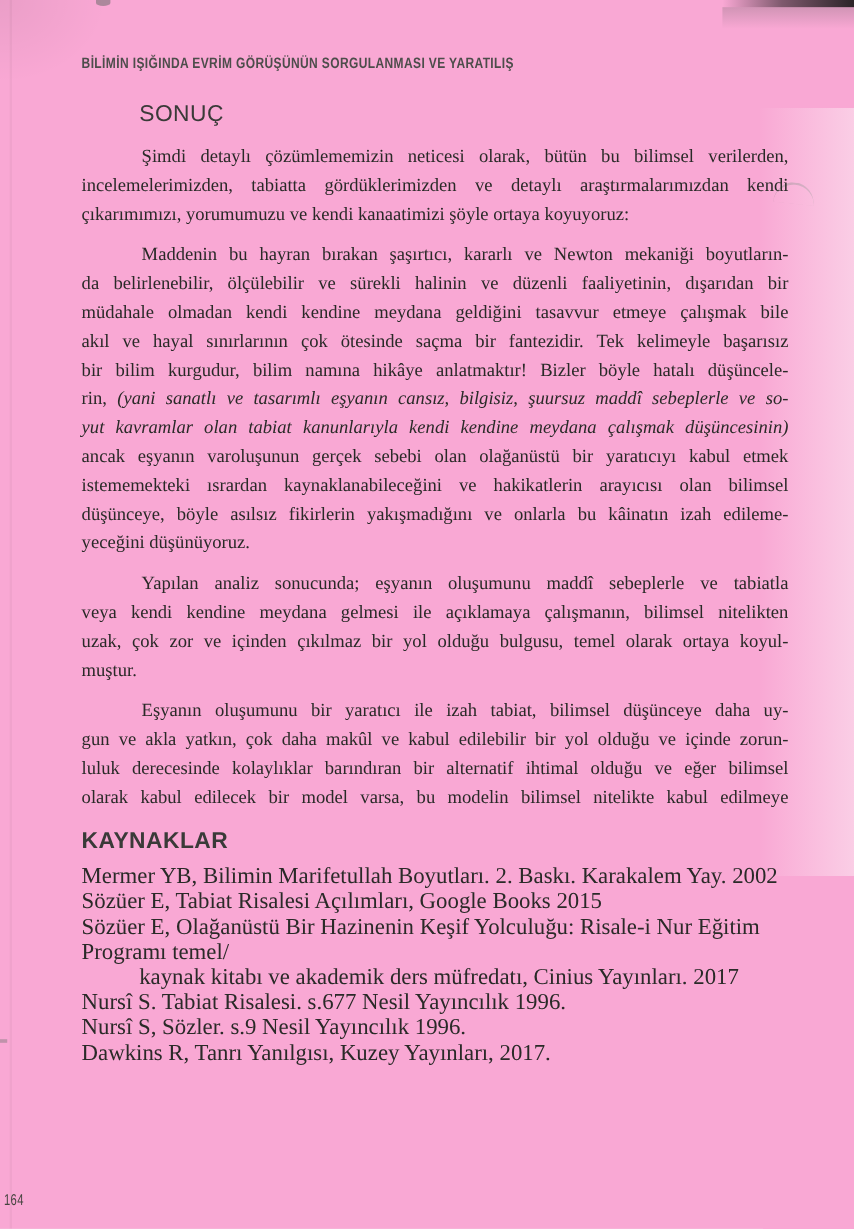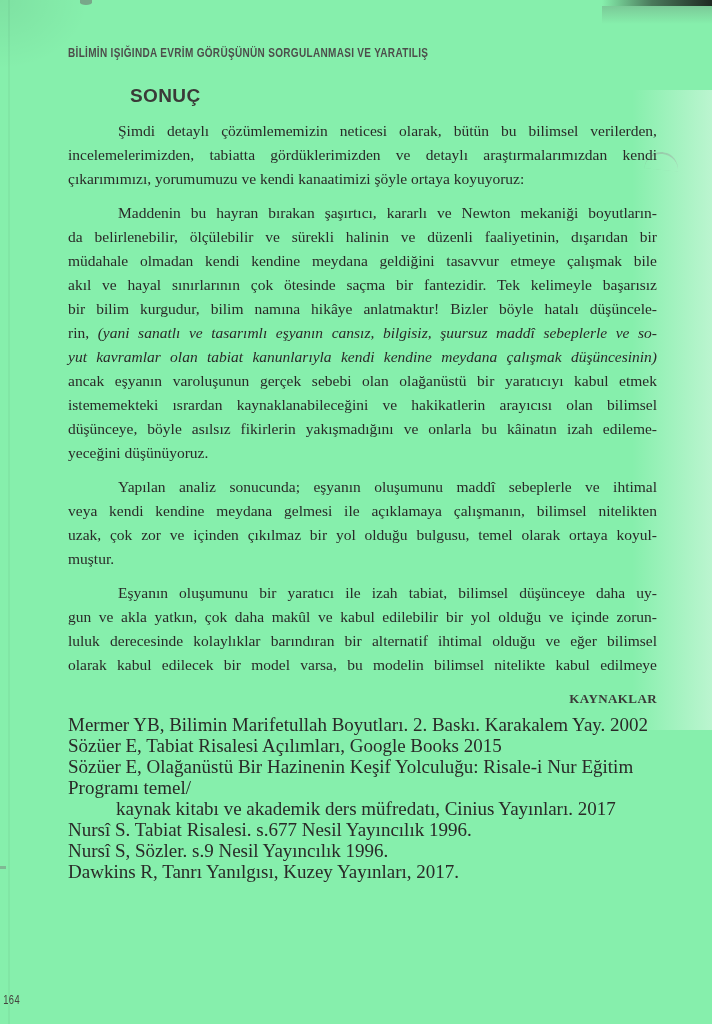--- a/index.html
+++ b/index.html
@@ -4,21 +4,21 @@
 <style>
   html, body { margin: 0; padding: 0; }
   body {
     width: 712px; height: 1024px;
     background: #e9e9e9;
     font-family: "Liberation Serif", serif;
   }
   #page {
     position: relative;
     width: 712px; height: 1024px;
-    background: #86efac;
+    background: #f9a8d4;
     overflow: hidden;
     color: #2a2a28;
   }
   
   .corner-wash {
     position: absolute; left: 0; top: 0; width: 90px; height: 70px;
     background: radial-gradient(ellipse at 0 0, rgba(0,0,0,0.06), rgba(0,0,0,0) 70%);
   }
   .left-line {
     position: absolute; left: 8px; top: 0; bottom: 0; width: 2px;
@@ -61,44 +61,43 @@
     font-size: 12.5px;
     letter-spacing: 0.4px;
     color: #4d4d4b;
     transform: scaleX(0.80);
     transform-origin: left center;
     white-space: nowrap;
     margin-bottom: 25px;
   }
   .section-heading {
     font-family: "Liberation Sans", sans-serif;
-    font-weight: 700;
+    font-weight: 400;
     font-size: 19px;
     letter-spacing: 0.4px;
     color: #3a3a38;
-    margin: 0 0 12px 62px;
+    margin: 0 0 12px 48px;
   }
   .para { margin-bottom: 10px; }
   .line {
     font-size: 15.5px;
     line-height: 24px;
     text-align: justify;
     text-align-last: justify;
   }
   .line.first { text-indent: 50px; }
   .line.last { text-align-last: left; }
   .it { font-style: italic; }
   .refs-heading {
-    font-family: Liberation Serif, serif;
+    font-family: Liberation Sans, sans-serif;
     font-weight: 700;
-    font-size: 13px;
+    font-size: 19px;
     letter-spacing: 0.4px;
     color: #3a3a38;
     margin: 14px 0 7px 0;
-    text-align: right;
   }
   .ref-line {
     font-size: 19px;
     line-height: 21px;
     text-align: left;
   }
   .ref-line.cont { padding-left: 48px; }
   .page-number {
     position: absolute; left: 0; right: 0; top: 992px;
     font-family: "Liberation Sans", sans-serif;
@@ -144,21 +143,21 @@
           <div class="line"><span>akıl ve hayal sınırlarının çok ötesinde saçma bir fantezidir. Tek kelimeyle başarısız</span></div>
           <div class="line"><span>bir bilim kurgudur, bilim namına hikâye anlatmaktır! Bizler böyle hatalı düşüncele-</span></div>
           <div class="line"><span>rin, </span><span class="it">(yani sanatlı ve tasarımlı eşyanın cansız, bilgisiz, şuursuz maddî sebeplerle ve so-</span></div>
           <div class="line"><span class="it">yut kavramlar olan tabiat kanunlarıyla kendi kendine meydana çalışmak düşüncesinin)</span></div>
           <div class="line"><span>ancak eşyanın varoluşunun gerçek sebebi olan olağanüstü bir yaratıcıyı kabul etmek</span></div>
           <div class="line"><span>istememekteki ısrardan kaynaklanabileceğini ve hakikatlerin arayıcısı olan bilimsel</span></div>
           <div class="line"><span>düşünceye, böyle asılsız fikirlerin yakışmadığını ve onlarla bu kâinatın izah edileme-</span></div>
           <div class="line last"><span>yeceğini düşünüyoruz.</span></div>
         </div>
         <div class="para">
-          <div class="line first"><span>Yapılan analiz sonucunda; eşyanın oluşumunu maddî sebeplerle ve ihtimal</span></div>
+          <div class="line first"><span>Yapılan analiz sonucunda; eşyanın oluşumunu maddî sebeplerle ve tabiatla</span></div>
           <div class="line"><span>veya kendi kendine meydana gelmesi ile açıklamaya çalışmanın, bilimsel nitelikten</span></div>
           <div class="line"><span>uzak, çok zor ve içinden çıkılmaz bir yol olduğu bulgusu, temel olarak ortaya koyul-</span></div>
           <div class="line last"><span>muştur.</span></div>
         </div>
         <div class="para">
           <div class="line first"><span>Eşyanın oluşumunu bir yaratıcı ile izah tabiat, bilimsel düşünceye daha uy-</span></div>
           <div class="line"><span>gun ve akla yatkın, çok daha makûl ve kabul edilebilir bir yol olduğu ve içinde zorun-</span></div>
           <div class="line"><span>luluk derecesinde kolaylıklar barındıran bir alternatif ihtimal olduğu ve eğer bilimsel</span></div>
           <div class="line"><span>olarak kabul edilecek bir model varsa, bu modelin bilimsel nitelikte kabul edilmeye</span></div>
         </div>

